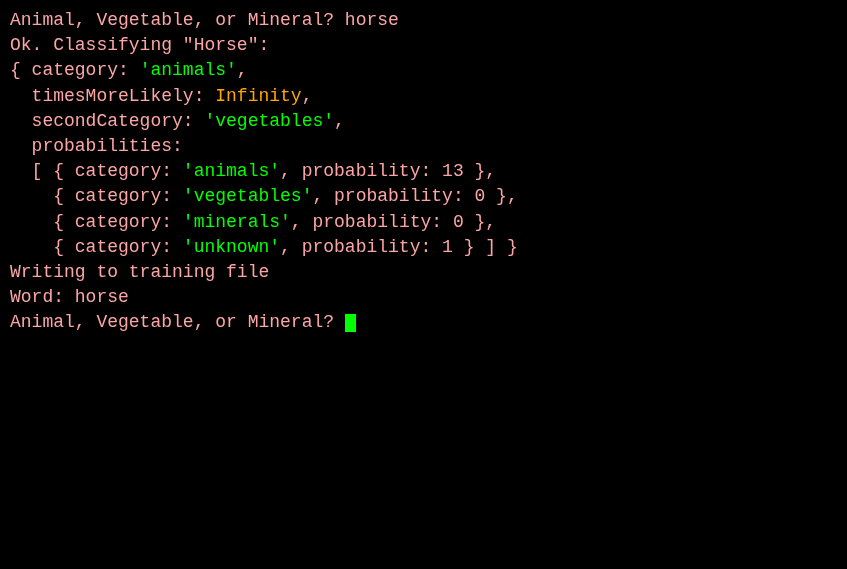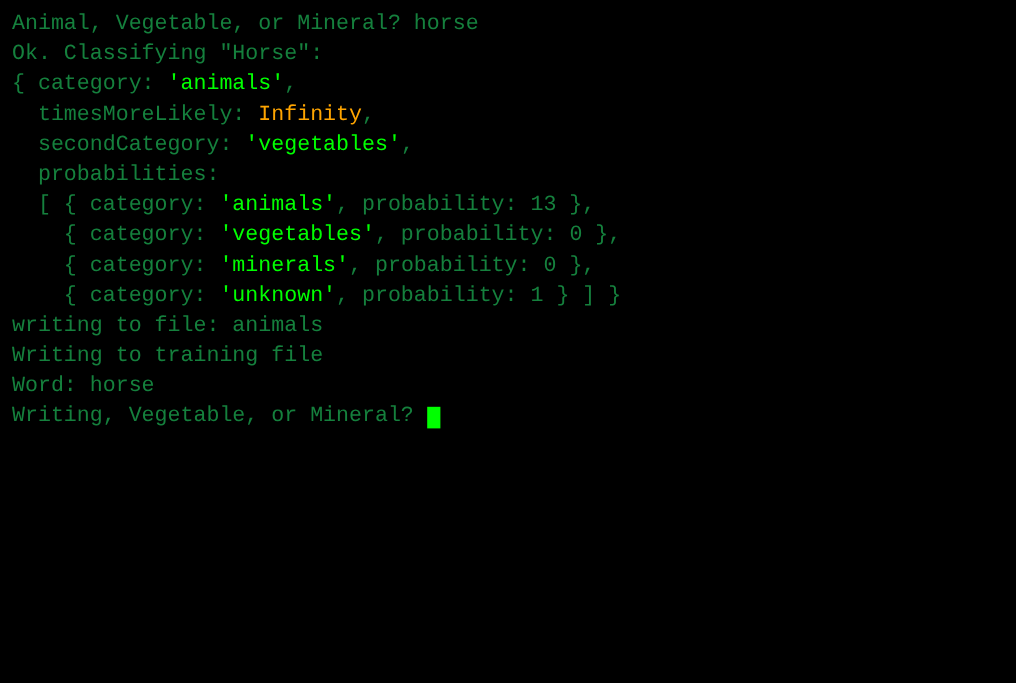--- a/index.html
+++ b/index.html
@@ -31,21 +31,21 @@
     .green {
       color: #00ff00;
     }
 
     .orange {
       color: #ffa500;
       text-align: right;
     }
 
     .white {
-      color: #15803d;
+      color: #fca5a5;
     }
 
     .cursor {
       display: inline-block;
       width: 11px;
       height: 18px;
       background-color: #00ff00;
       vertical-align: text-bottom;
     }
   </style>
@@ -70,21 +70,20 @@
   <span class="line"><span class="white">  [ { category: </span><span class="green">'animals'</span><span class="white">, probability: 13 },</span></span>
 
   <span class="line"><span class="white">    { category: </span><span class="green">'vegetables'</span><span class="white">, probability: 0 },</span></span>
 
   <span class="line"><span class="white">    { category: </span><span class="green">'minerals'</span><span class="white">, probability: 0 },</span></span>
 
   <span class="line"><span class="white">    { category: </span><span class="green">'unknown'</span><span class="white">, probability: 1 } ] }</span></span>
 
 
 
-  <span class="line"><span class="white">writing to file: animals</span></span>
 
   <span class="line"><span class="white">Writing to training file</span></span>
 
   <span class="line"><span class="white">Word: horse</span></span>
 
 
-  <span class="line"><span class="white">Writing, Vegetable, or Mineral? </span><span class="cursor"></span></span>
+  <span class="line"><span class="white">Animal, Vegetable, or Mineral? </span><span class="cursor"></span></span>
 </div>
 
 </body></html>

